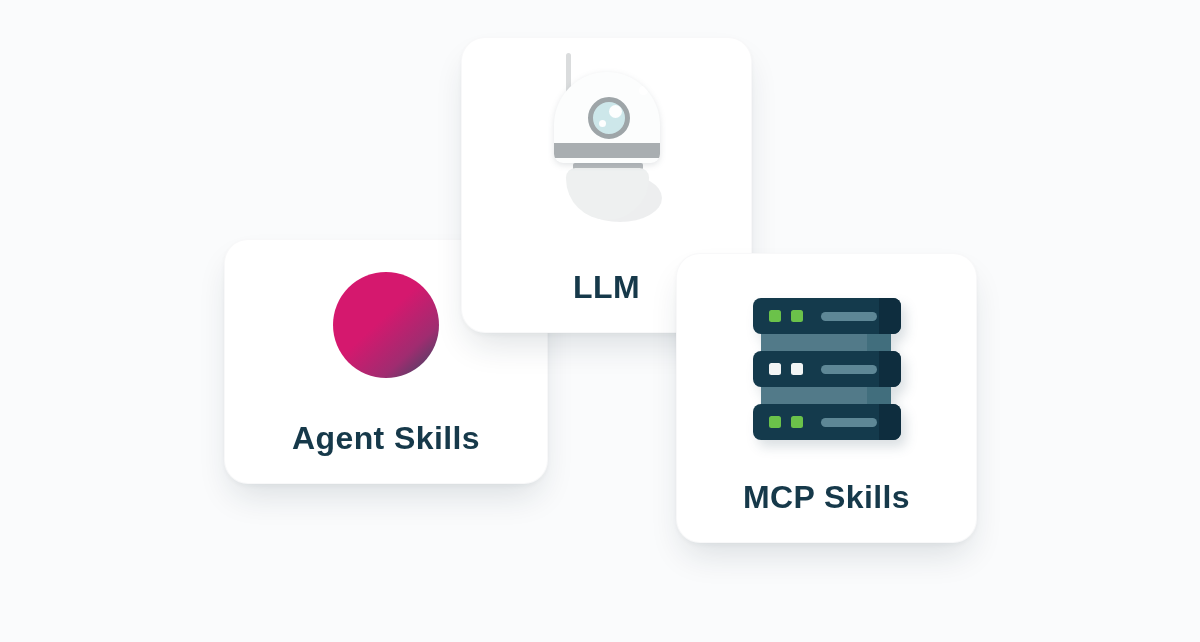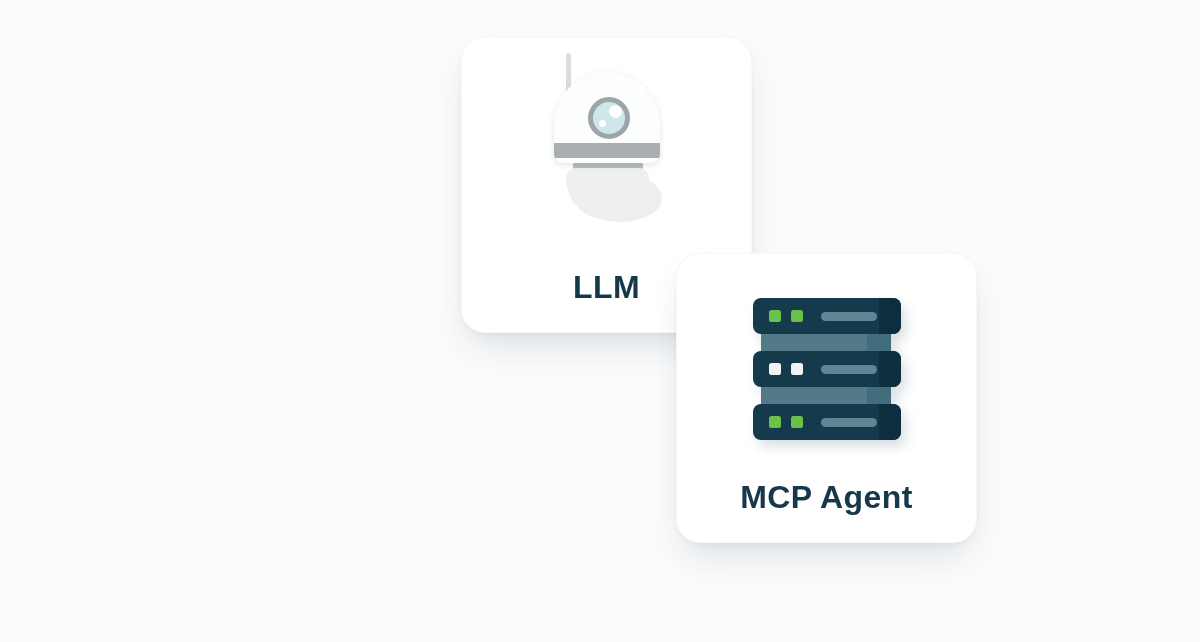--- a/index.html
+++ b/index.html
@@ -150,20 +150,24 @@
   .server .slot{
     position:absolute;left:68px;top:14px;width:56px;height:9px;
     border-radius:5px;background:var(--server-slot);
   }
 </style>
 </head>
 <body>
 
 <div class="stage">
 
+  <div class="card card-agent">
+    <div class="gradient-circle"></div>
+    <div class="card-label">Agent Skills</div>
+  </div>
 
   <div class="card card-llm">
     <div class="robot">
       <div class="antenna"></div>
       <div class="neck"></div>
       <div class="body-shadow"></div>
       <div class="bot-body"></div>
       <div class="head">
         <div class="shine"></div>
         <div class="eye">
@@ -196,16 +200,16 @@
       <div class="connector">
         <div class="conn-cap"></div>
       </div>
       <div class="bar">
         <div class="bar-cap"></div>
         <div class="led led-1 led-green"></div>
         <div class="led led-2 led-green"></div>
         <div class="slot"></div>
       </div>
     </div>
-    <div class="card-label">MCP Agent</div>
+    <div class="card-label">MCP Skills</div>
   </div>
 
 </div>
 
 </body></html>

